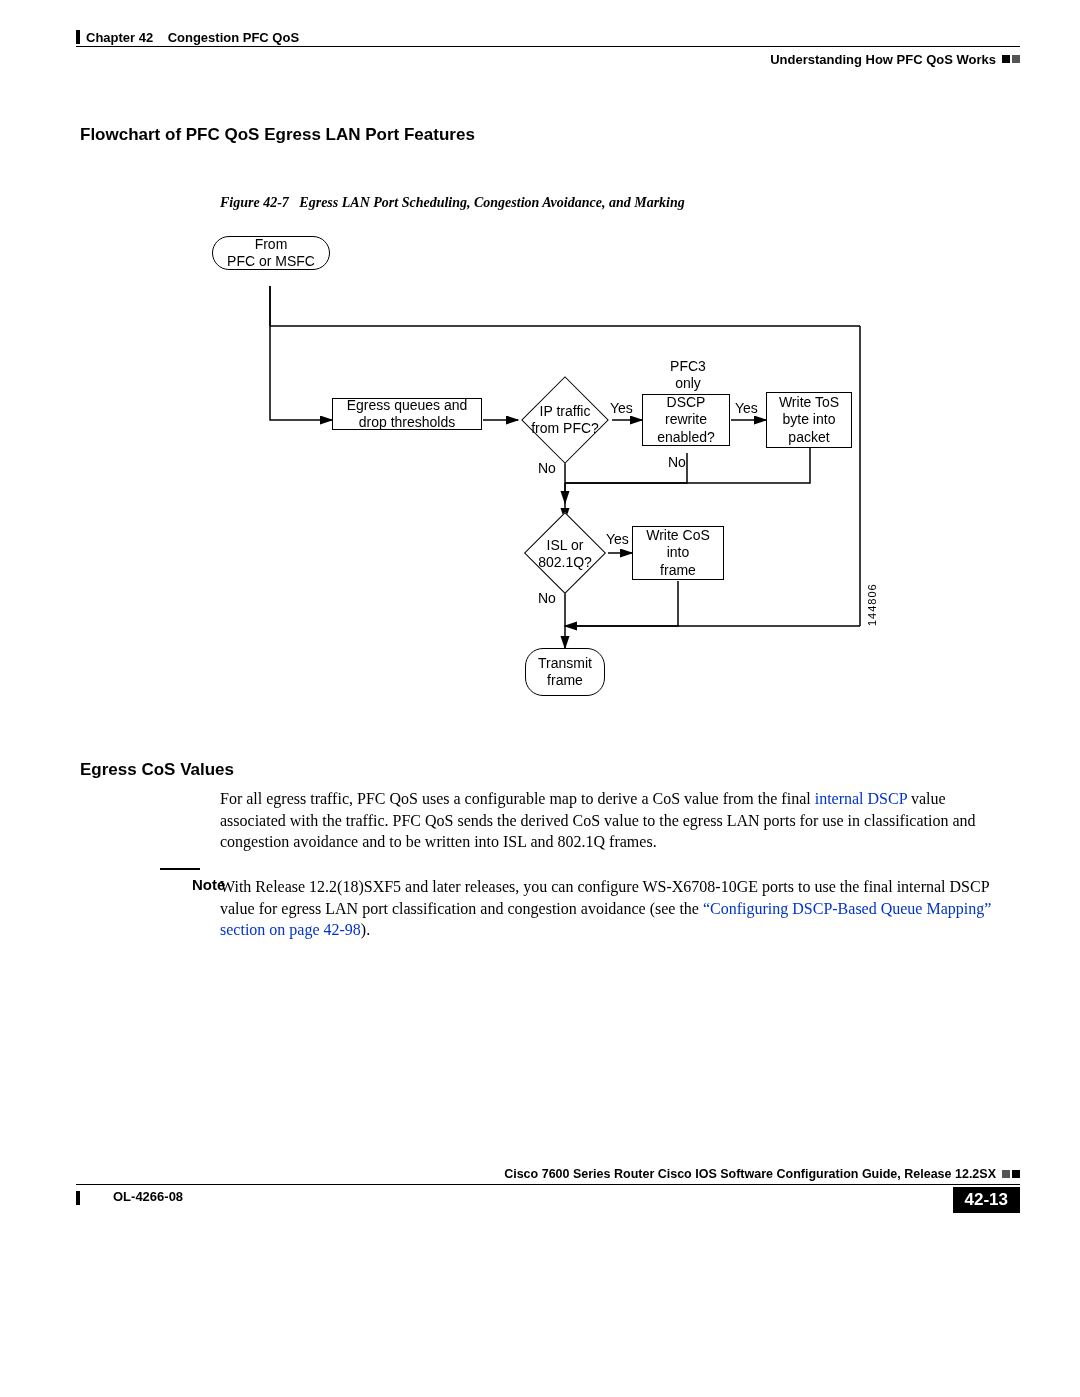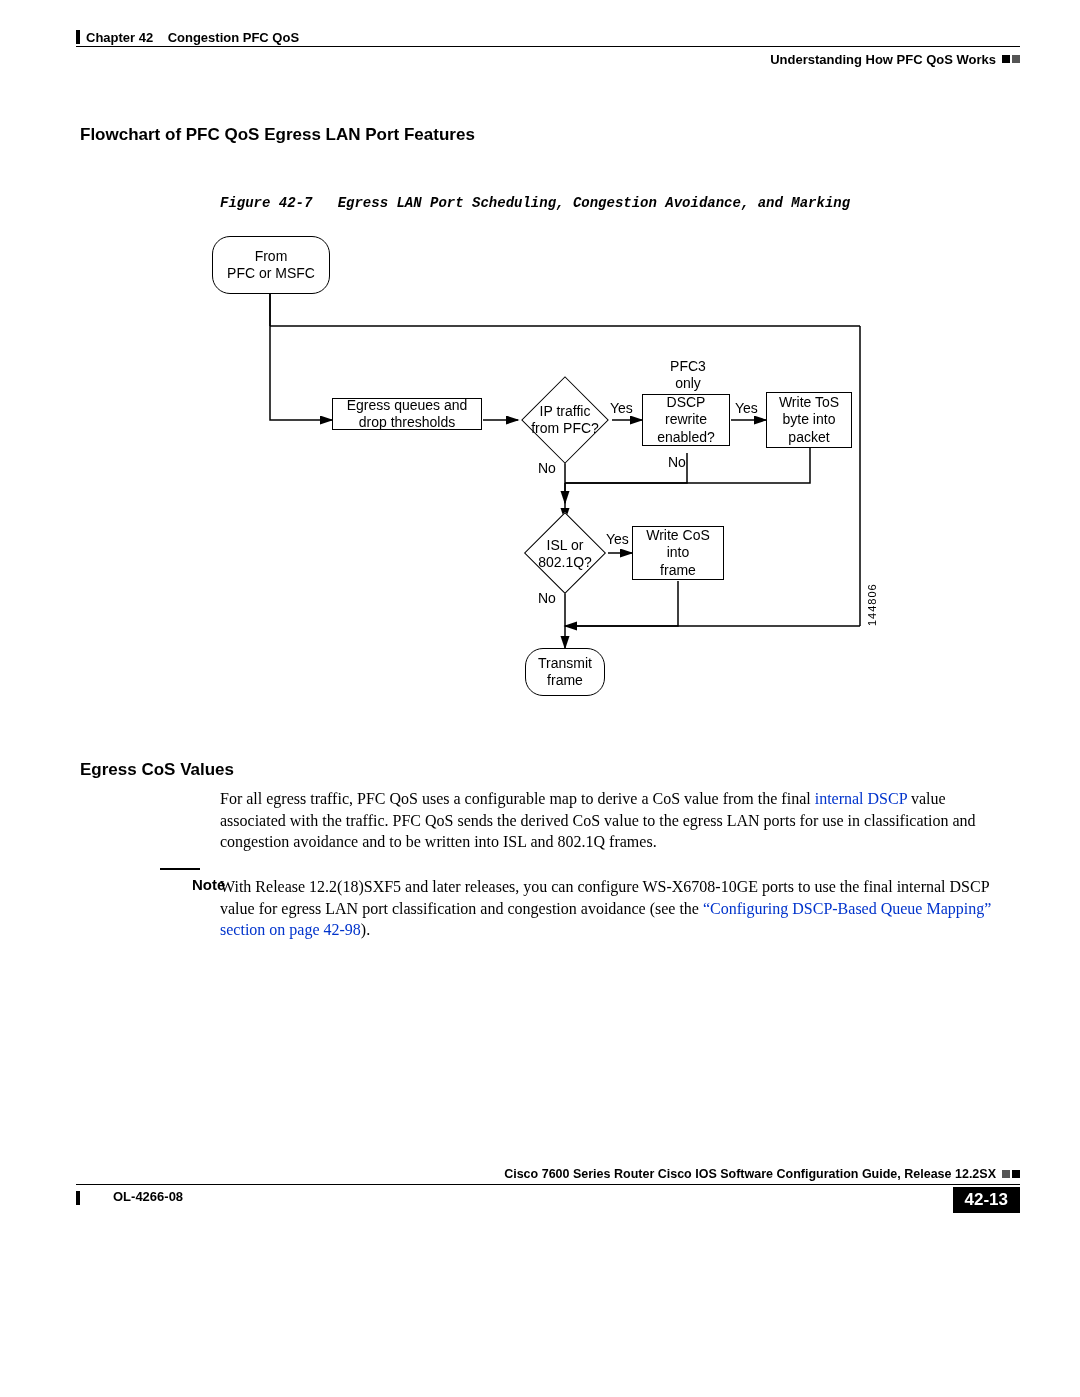--- a/index.html
+++ b/index.html
@@ -55,21 +55,21 @@
     position:absolute;
     font-size: 16px;
     line-height: 1.35;
     right: 70px;
   }
   #p-intro { left:220px; top:152px; }
   .link { color:#0033cc; }
 
   .fig-caption {
     position:absolute; left:220px; top:195px;
-    font-family: Liberation Mono, monospace;
+    font-family: Liberation Serif, serif;
     font-style: italic; font-weight: bold; font-size: 14px;
   }
 
   #p-ecos { left:220px; top:788px; }
 
   .note-rule { position:absolute; left:160px; top:868px; width:40px; height:1.5px; background:#000; }
   .note-lbl { position:absolute; left:160px; top:876px; font-family: Arial, Helvetica, sans-serif; font-weight:bold; font-size:15px;margin-left:32px; }
   #p-note { left:220px; top:876px; }
 
   
@@ -174,21 +174,21 @@
       <path d="M365 358 L365 420" stroke="#000" stroke-width="1.5" fill="none" marker-end="url(#arrow)"></path>
 
       <path d="M70 192 L70 98 L660 98 L660 165" stroke="#000" stroke-width="1.5" fill="none" style="display:none"></path>
 
       <path d="M70 98 L660 98" stroke="#000" stroke-width="1.5" fill="none"></path>
       <path d="M660 98 L660 398" stroke="#000" stroke-width="1.5" fill="none"></path>
       <path d="M660 398 L365 398" stroke="#000" stroke-width="1.5" fill="none" marker-end="url(#arrow)"></path>
       <path d="M70 98 L70 58" stroke="#000" stroke-width="1.5" fill="none"></path>
     </svg>
 
-    <div class="dbox drounded" style="left:12px; top:8px; width:118px; height:58px; white-space:pre-line;">From
+    <div class="dbox drounded" style="left:12px; top:8px; width:118px; height:34px; white-space:pre-line;">From
 PFC or MSFC</div>
 
     <div class="dbox" style="left:132px; top:170px; width:150px; height:32px; white-space:pre-line;">Egress queues and
 drop thresholds</div>
 
     <div class="diamond" style="left:334px; top:161px; width:62px; height:62px;"></div>
     <div class="diamond-label" style="left:320px; top:172px; width:90px; height:40px; white-space:pre-line;">IP traffic
 from PFC?</div>
 
     <div class="pfc3" style="left:462px; top:130px; width:52px; white-space:pre-line;">PFC3

